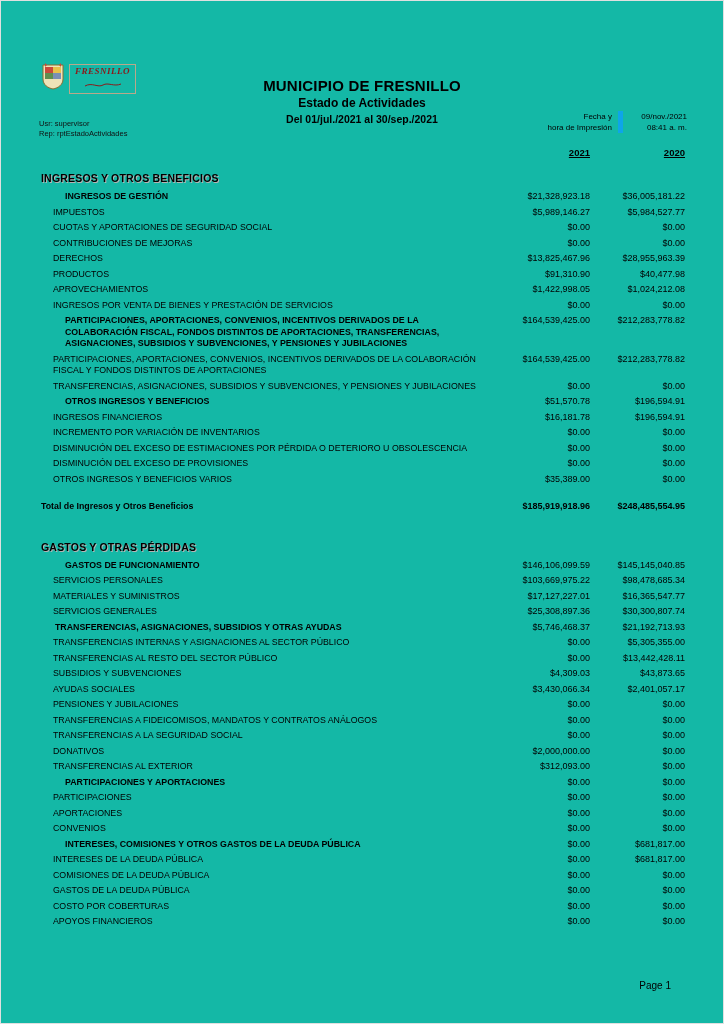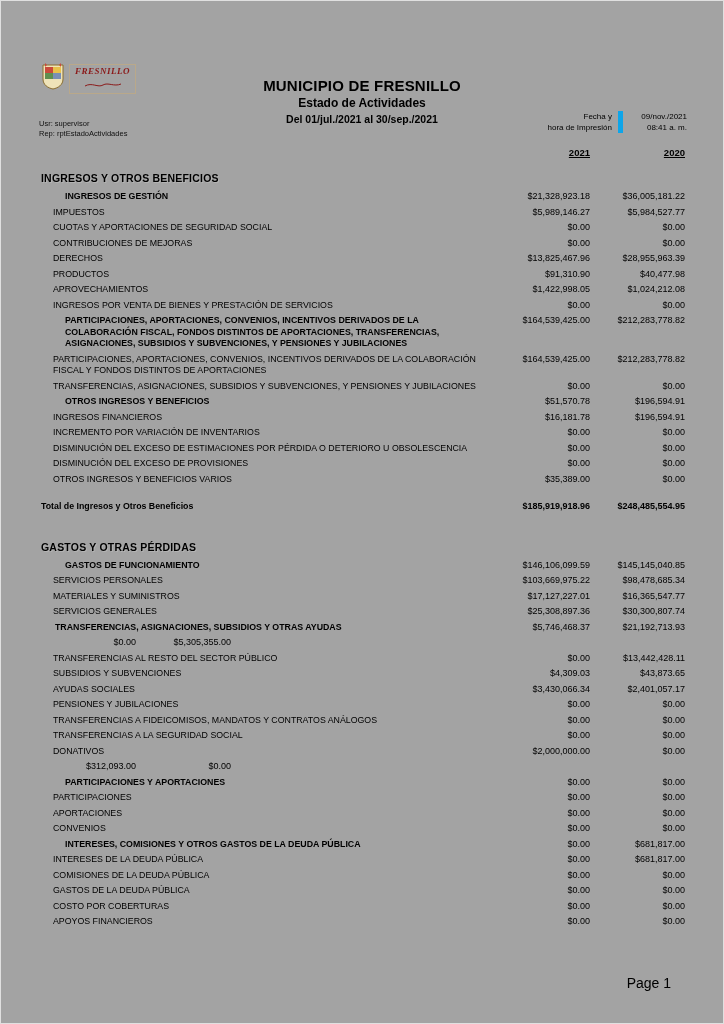--- a/index.html
+++ b/index.html
@@ -1,19 +1,19 @@
 <!DOCTYPE html>
 <html><head>
 <meta charset="utf-8">
 <style>
   html,body{margin:0;padding:0;background:#f2f2f2;}
   .page{
     position:relative;
     width:724px;height:1024px;
-    background:#a3a3a3;
+    background:#14b8a6;
     border:1px solid #e0e0e0;
     box-sizing:border-box;
     font-family:"Liberation Sans","DejaVu Sans",sans-serif;
     color:#000;
     overflow:hidden;
   }
   
   .logo{position:absolute;left:40px;top:62px;display:flex;align-items:center;gap:4px;}
   .wordmark{border:1px solid #b9a88a;padding:2px 5px 1px 5px;text-align:center;line-height:1;}
   .wordmark .wm-text{font-family:"Liberation Serif","DejaVu Serif",serif;font-style:italic;font-weight:bold;font-size:9px;color:#8b1a1a;letter-spacing:.5px;display:block;}
@@ -36,21 +36,21 @@
   .row .v{width:95px;flex:0 0 auto;text-align:right;font-size:9px;line-height:11.5px;}
   .row.section{margin-top:8px;margin-bottom:2px;}
   .row.section .lbl{font-weight:bold;font-size:10.5px;line-height:13px;text-shadow:1px 1px 0 #b4b4b4;letter-spacing:.2px;}
   .row.group .lbl{font-weight:bold;padding-left:24px;}
   .row.group-indent .lbl{font-weight:bold;padding-left:14px;}
   .row.item .lbl{padding-left:12px;}
   .row.total{margin-top:12px;margin-bottom:24px;}
   .row.total .lbl{font-weight:bold;}
   .row.total .v{font-weight:bold;}
   
-  .footer{position:absolute;right:52px;bottom:32px;font-size:14px;}
+  .footer{position:absolute;right:52px;bottom:32px;font-size:10px;}
 </style>
 </head>
 <body>
 
 <div class="page">
 
   <div class="logo">
     <span>
       <svg width="24" height="27" viewBox="0 0 24 27">
         <path d="M2 2 H22 V16 C22 22 17 25 12 26 C7 25 2 22 2 16 Z" fill="#efe3b8" stroke="#8a6d2f" stroke-width="1"></path>
@@ -222,20 +222,21 @@
           <div class="lbl">SERVICIOS GENERALES</div>
           <div class="v">$25,308,897.36</div>
           <div class="v">$30,300,807.74</div>
         </div>
         <div class="row group-indent">
           <div class="lbl">TRANSFERENCIAS, ASIGNACIONES, SUBSIDIOS Y OTRAS AYUDAS</div>
           <div class="v">$5,746,468.37</div>
           <div class="v">$21,192,713.93</div>
         </div>
         <div class="row item">
+          <div class="lbl">TRANSFERENCIAS INTERNAS Y ASIGNACIONES AL SECTOR PÚBLICO</div>
           <div class="v">$0.00</div>
           <div class="v">$5,305,355.00</div>
         </div>
         <div class="row item">
           <div class="lbl">TRANSFERENCIAS AL RESTO DEL SECTOR PÚBLICO</div>
           <div class="v">$0.00</div>
           <div class="v">$13,442,428.11</div>
         </div>
         <div class="row item">
           <div class="lbl">SUBSIDIOS Y SUBVENCIONES</div>
@@ -261,20 +262,21 @@
           <div class="lbl">TRANSFERENCIAS A LA SEGURIDAD SOCIAL</div>
           <div class="v">$0.00</div>
           <div class="v">$0.00</div>
         </div>
         <div class="row item">
           <div class="lbl">DONATIVOS</div>
           <div class="v">$2,000,000.00</div>
           <div class="v">$0.00</div>
         </div>
         <div class="row item">
+          <div class="lbl">TRANSFERENCIAS AL EXTERIOR</div>
           <div class="v">$312,093.00</div>
           <div class="v">$0.00</div>
         </div>
         <div class="row group">
           <div class="lbl">PARTICIPACIONES Y APORTACIONES</div>
           <div class="v">$0.00</div>
           <div class="v">$0.00</div>
         </div>
         <div class="row item">
           <div class="lbl">PARTICIPACIONES</div>

